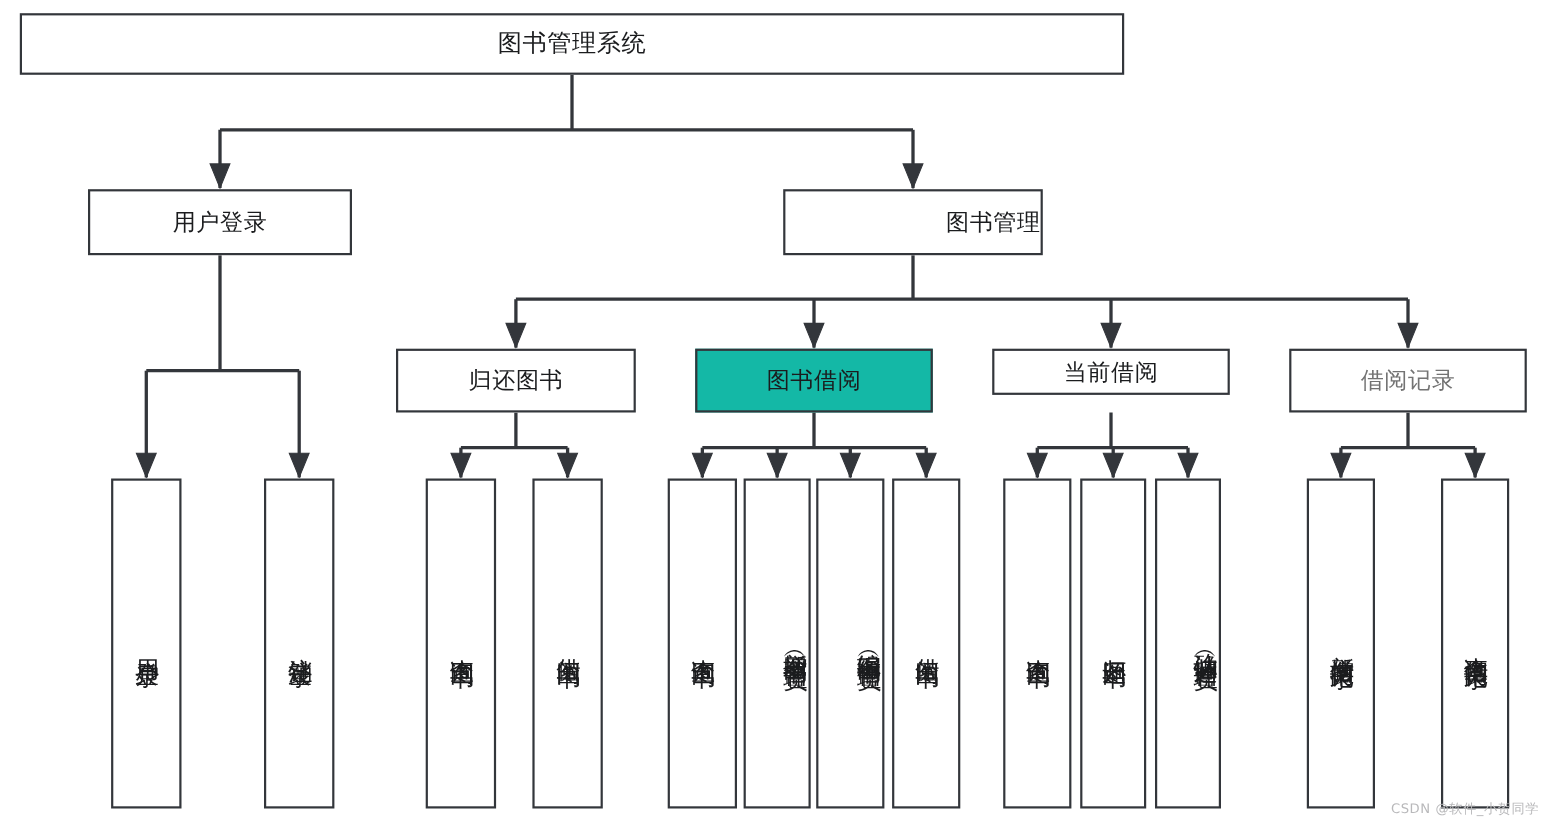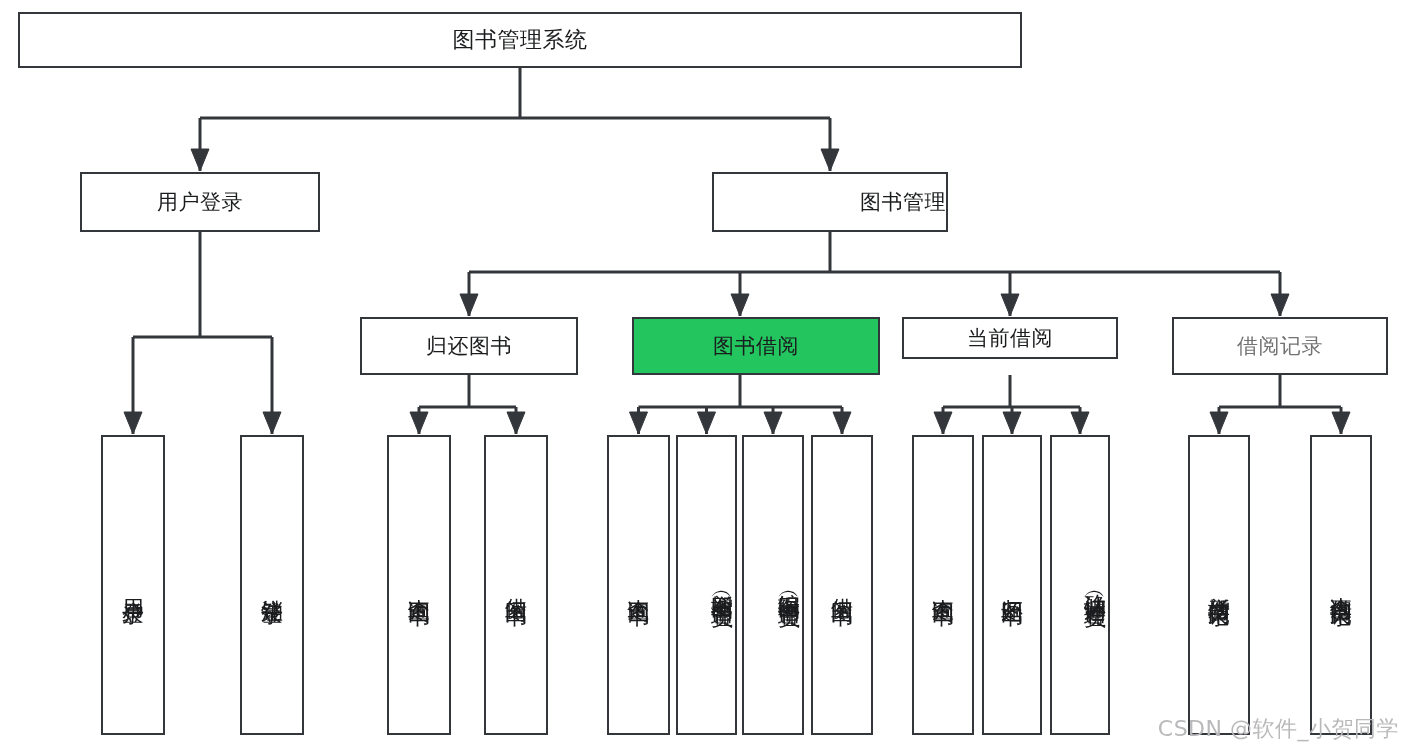--- a/index.html
+++ b/index.html
@@ -56,21 +56,21 @@
     justify-content: center;
   }
   .node-label {
     display: block;
     white-space: nowrap;
   }
   .watermark {
     position: absolute;
     right: 6px;
     bottom: 3px;
-    font-size: 22px;
+    font-size: 12px;
     color: #b9b9bb;
     white-space: nowrap;
     letter-spacing: 0.5px;
   }
 </style>
 </head>
 <body>
 
 <div id="canvas">
 
@@ -135,21 +135,21 @@
       </div>
       <div class="node h" style="left: 80px; top: 172px; width: 240px; height: 60px; border-color: rgb(51, 54, 59); background: rgb(255, 255, 255); color: rgb(27, 28, 30);">
         <span class="node-label">用户登录</span>
       </div>
       <div class="node h" style="left: 712px; top: 172px; width: 236px; height: 60px; border-color: rgb(51, 54, 59); background: rgb(255, 255, 255); color: rgb(27, 28, 30); justify-content: flex-end;">
         <span class="node-label">图书管理</span>
       </div>
       <div class="node h" style="left: 360px; top: 317px; width: 218px; height: 58px; border-color: rgb(51, 54, 59); background: rgb(255, 255, 255); color: rgb(27, 28, 30);">
         <span class="node-label">归还图书</span>
       </div>
-      <div class="node h" style="left: 632px; top: 317px; width: 248px; height: 58px; border-color: rgb(51, 54, 59); background: #22c55e; color: rgb(27, 28, 30);">
+      <div class="node h" style="left: 632px; top: 317px; width: 216px; height: 58px; border-color: rgb(51, 54, 59); background: #14b8a6; color: rgb(27, 28, 30);">
         <span class="node-label">图书借阅</span>
       </div>
       <div class="node h" style="left: 902px; top: 317px; width: 216px; height: 42px; border-color: rgb(51, 54, 59); background: rgb(255, 255, 255); color: rgb(27, 28, 30);">
         <span class="node-label">当前借阅</span>
       </div>
       <div class="node h" style="left: 1172px; top: 317px; width: 216px; height: 58px; border-color: rgb(51, 54, 59); background: rgb(255, 255, 255); color: #737373;">
         <span class="node-label">借阅记录</span>
       </div>
       <div class="node v" style="left: 101px; top: 435px; width: 64px; height: 300px; border-color: rgb(51, 54, 59); background: rgb(255, 255, 255); color: rgb(27, 28, 30);">
         <span class="node-label">用户登录</span>

